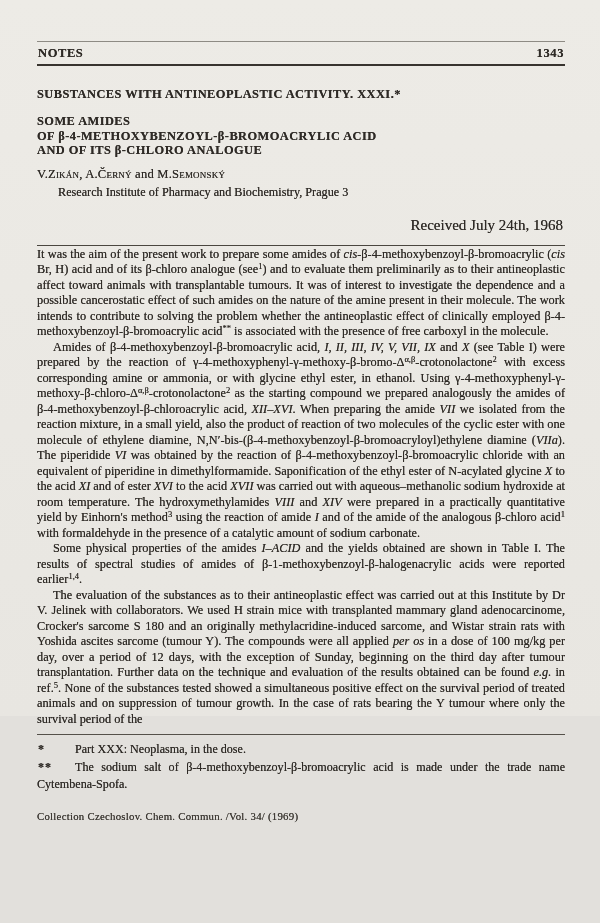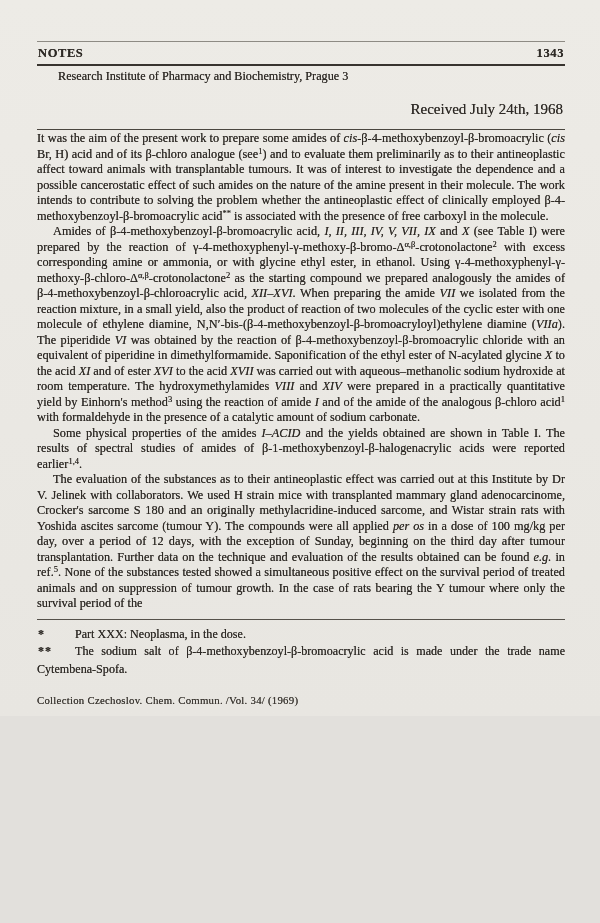--- a/index.html
+++ b/index.html
@@ -67,22 +67,29 @@
 
 <div class="sheet">
 
   <div class="rule-thin"></div>
 
   <div class="head-row">
     <span>NOTES</span>
     <span>1343</span>
   </div>
 
+  <div class="series-title">SUBSTANCES WITH ANTINEOPLASTIC ACTIVITY. XXXI.*</div>
 
+  <div class="title-block">
+    <div>SOME AMIDES</div>
+    <div>OF β-4-METHOXYBENZOYL-β-BROMOACRYLIC ACID</div>
+    <div>AND OF ITS β-CHLORO ANALOGUE</div>
+  </div>
 
+  <div class="authors"><span class="sc">V.Zikán, A.Černý</span><span> and </span><span class="sc">M.Semonský</span></div>
 
   <div class="affiliation">Research Institute of Pharmacy and Biochemistry, Prague 3</div>
 
   <div class="received">Received July 24th, 1968</div>
 
   <div class="rule-mid"></div>
 
   <div class="bodytext">
     <p class="para"><span>It was the aim of the present work to prepare some amides of </span><span class="i">cis</span><span>-β-4-methoxybenzoyl-β-bromoacrylic (</span><span class="i">cis</span><span> Br, H) acid and of its β-chloro analogue (see</span><sup>1</sup><span>) and to evaluate them preliminarily as to their antineoplastic affect toward animals with transplantable tumours. It was of interest to investigate the dependence and a possible cancerostatic effect of such amides on the nature of the amine present in their molecule. The work intends to contribute to solving the problem whether the antineoplastic effect of clinically employed β-4-methoxybenzoyl-β-bromoacrylic acid</span><sup>**</sup><span> is associated with the presence of free carboxyl in the molecule.</span></p>
     <p class="para indent"><span>Amides of β-4-methoxybenzoyl-β-bromoacrylic acid, </span><span class="i">I, II, III, IV, V, VII, IX</span><span> and </span><span class="i">X</span><span> (see Table I) were prepared by the reaction of γ-4-methoxyphenyl-γ-methoxy-β-bromo-Δ</span><sup>α,β</sup><span>-crotonolactone</span><sup>2</sup><span> with excess corresponding amine or ammonia, or with glycine ethyl ester, in ethanol. Using γ-4-methoxyphenyl-γ-methoxy-β-chloro-Δ</span><sup>α,β</sup><span>-crotonolactone</span><sup>2</sup><span> as the starting compound we prepared analogously the amides of β-4-methoxybenzoyl-β-chloroacrylic acid, </span><span class="i">XII–XVI</span><span>. When preparing the amide </span><span class="i">VII</span><span> we isolated from the reaction mixture, in a small yield, also the product of reaction of two molecules of the cyclic ester with one molecule of ethylene diamine, N,N′-bis-(β-4-methoxybenzoyl-β-bromoacryloyl)ethylene diamine (</span><span class="i">VIIa</span><span>). The piperidide </span><span class="i">VI</span><span> was obtained by the reaction of β-4-methoxybenzoyl-β-bromoacrylic chloride with an equivalent of piperidine in dimethylformamide. Saponification of the ethyl ester of N-acylated glycine </span><span class="i">X</span><span> to the acid </span><span class="i">XI</span><span> and of ester </span><span class="i">XVI</span><span> to the acid </span><span class="i">XVII</span><span> was carried out with aqueous–methanolic sodium hydroxide at room temperature. The hydroxymethylamides </span><span class="i">VIII</span><span> and </span><span class="i">XIV</span><span> were prepared in a practically quantitative yield by Einhorn's method</span><sup>3</sup><span> using the reaction of amide </span><span class="i">I</span><span> and of the amide of the analogous β-chloro acid</span><sup>1</sup><span> with formaldehyde in the presence of a catalytic amount of sodium carbonate.</span></p>

